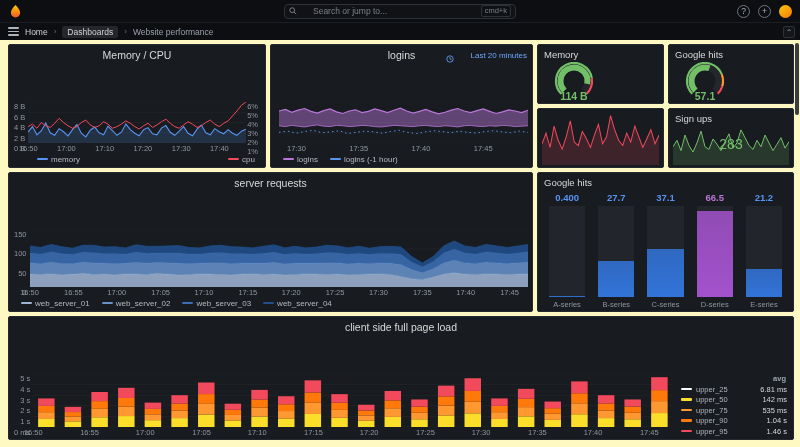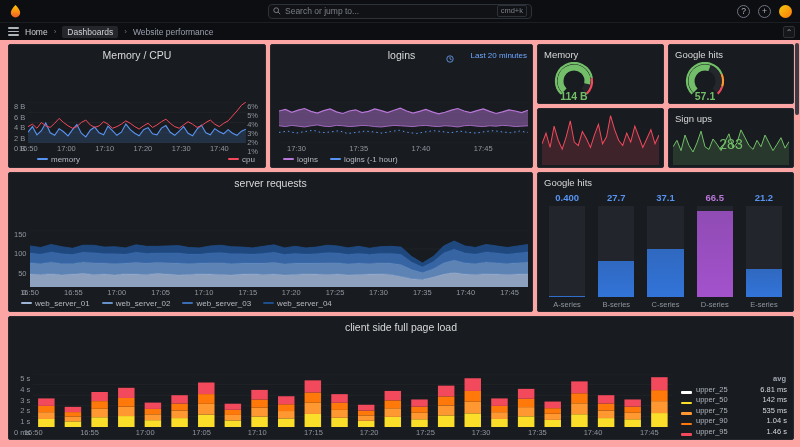--- a/index.html
+++ b/index.html
@@ -4,23 +4,23 @@
 <style>
   * { box-sizing: border-box; margin: 0; padding: 0; }
   html,body { width:800px; height:447px; overflow:hidden; background:#111217;
     font-family:"Liberation Sans", sans-serif; color:#ccccdc; }
   .app { position:relative; width:800px; height:447px; }
 
   
   .topnav { height:22px; background:#0d0e12; display:flex; align-items:center;
     padding:0 8px; gap:8px; position:relative; }
   .logo { width:15px; height:15px; display:flex; }
-  .search { position:absolute; left:50%; transform:translateX(-50%); width:264px; height:15px;
+  .search { position:absolute; left:50%; transform:translateX(-50%); width:232px; height:15px;
     background:#101216; border:1px solid #2c3238; border-radius:4px; display:flex;
-    align-items:center; gap:4px; padding:0 4px; font-size:8.5px; color:#7b8087; }
+    align-items:center; gap:16px; padding:0 4px; font-size:8.5px; color:#7b8087; }
   .search .ph { flex:1; }
   .kbd { border:1px solid #2c3238; border-radius:2px; padding:0 3px; font-size:7.5px;
     color:#7b8087; line-height:10px; }
   .navright { margin-left:auto; display:flex; align-items:center; gap:8px; }
   .circleicon { width:13px; height:13px; border:1px solid #6e7480; border-radius:50%;
     color:#aeb4bb; font-size:8.5px; display:flex; align-items:center; justify-content:center; }
   .avatar { width:13px; height:13px; border-radius:50%;
     background:linear-gradient(135deg,#f2cc0c,#ff780a); }
 
   
@@ -30,21 +30,21 @@
   .burger i { height:1.5px; background:#aeb4bb; border-radius:1px; }
   .crumb { color:#d0d2d6; }
   .crumbsep { color:#6e7177; font-size:8px; }
   .crumbpill { background:#24262b; border-radius:2px; padding:1px 5px; color:#d0d2d6; }
   .crumbcur { color:#9aa0ac; }
   .scrolltop { position:absolute; right:5px; top:3px; width:12px; height:12px;
     border:1px solid #2c3238; border-radius:2px; color:#9aa0ac; font-size:8px;
     display:flex; align-items:center; justify-content:center; background:#14161a; }
 
   
-  .dash { position:relative; height:407px; background:#fca5a5;text-decoration:underline; }
+  .dash { position:relative; height:407px; background:#fef9c3;text-decoration:underline; }
   .panel { position:absolute; background:#181b1f; border:1px solid #25292e; border-radius:2px;
     display:flex; flex-direction:column; padding:3px 4px 2px; }
   .p-title { text-align:center; font-size:10.5px; font-weight:500; color:#d8d9da;
     height:14px; line-height:14px; position:relative; white-space:nowrap; }
   .p-title.left { text-align:left; padding-left:2px; font-size:9.5px; }
   .badge { position:absolute; right:1px; top:1px; color:#6ea6ff; font-size:8px;
     display:flex; align-items:flex-end; gap:17px; font-weight:400; }
   .p-body { flex:1; display:flex; min-height:0;margin-top:40px; }
   .mid { flex:1; display:flex; flex-direction:column; min-width:0; }
   .yaxis { display:flex; flex-direction:column; justify-content:space-between;
@@ -72,21 +72,21 @@
   .bg-val { height:13px; font-size:9.5px; font-weight:700; text-align:center; }
   .bg-track { flex:1; position:relative; background:#22252b; margin:1px 3px; }
   .bg-fill { position:absolute; left:0; right:0; bottom:0; }
   .bg-label { height:11px; font-size:7.5px; color:#9096a0; text-align:center;
     padding-top:2px; white-space:nowrap; }
 
   
   .lt { width:116px; font-size:7.5px; color:#aeb4bd; padding:0 2px 0 8px;
     display:flex; flex-direction:column; gap:1.5px; }
   .lt-head { text-align:right; color:#9fa6b0; font-weight:700; padding-right:1px; }
-  .lt-row { display:flex; align-items:flex-end; gap:4px; }
+  .lt-row { display:flex; align-items:center; gap:4px; }
   .lt-row .lbl { flex:1; }
   .lt-row .val { color:#d5d8dc; }
 
   
   .scrollbar { position:absolute; right:1px; top:41px; width:4px; height:404px; }
   .thumb { width:4px; height:72px; background:#3a3d44; border-radius:2px; margin-top:2px; }
 </style>
 </head>
 <body>
 

